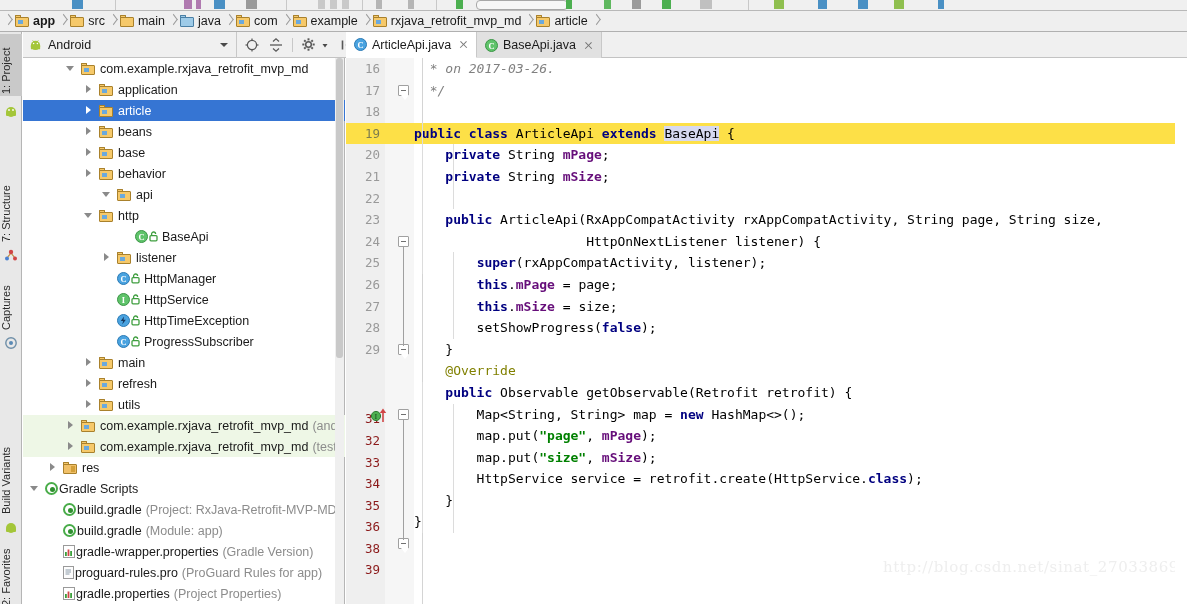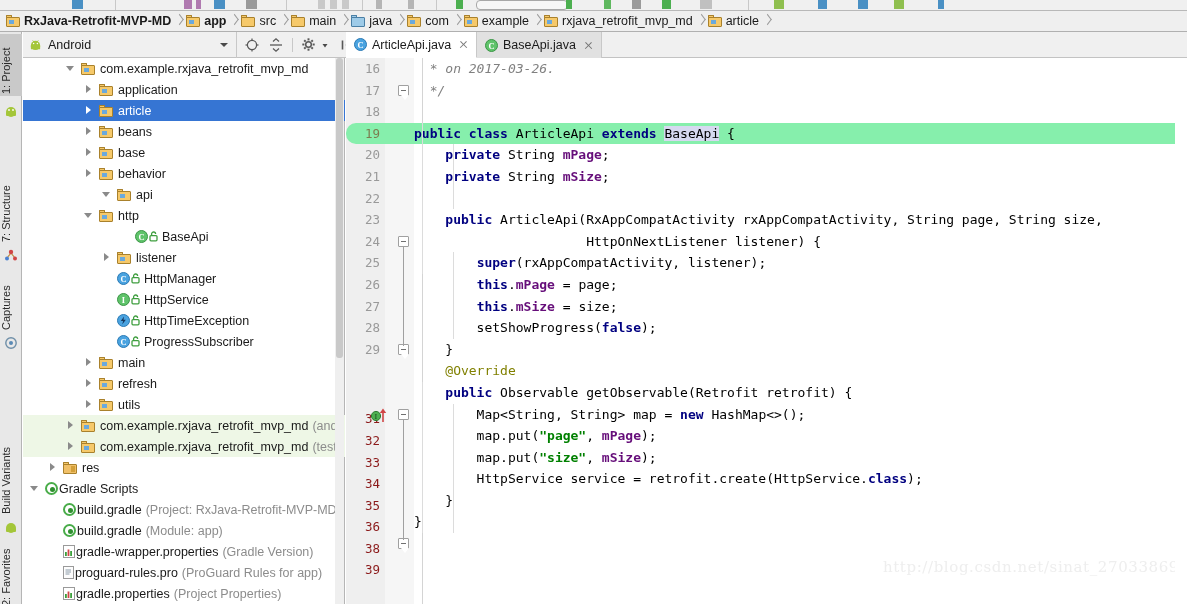--- a/index.html
+++ b/index.html
@@ -207,21 +207,21 @@
     font-family: "DejaVu Sans Mono", monospace; font-size: 13px;
     white-space: pre;
   }
   .cline .num {
     position: absolute; left: 0; top: 0; width: 34px; text-align: right;
     color: #999999; font-family: "DejaVu Sans Mono", monospace; font-size: 12.5px;
   }
   .cline .src {
     position: absolute; left: 68px; top: 0;
   }
-  .cline.hl { background: #86efac; border-radius: 10px; }
+  .cline.hl { background: #fde047; }
   .cline.hl .num { color: #7c7c4f; }
   .cline.hlnum .num { color: #8b1a1a; margin-top: 48px; }
   .guideline {
     position: absolute; left: 76px; width: 1px; background: #d4d4d4;
   }
   .indentline {
     position: absolute; width: 1px; background: #dcdcdc;
   }
 
   
@@ -292,28 +292,20 @@
     <div class="tt-ico" style="left:700px;background:#c0c0c0;width:12px;"></div>
     <div class="tt-sep" style="left:748px;"></div>
     <div class="tt-ico" style="left:774px;background:#8fbf4f;width:10px;"></div>
     <div class="tt-ico" style="left:818px;background:#4a90c4;width:9px;"></div>
     <div class="tt-ico" style="left:858px;background:#4a90c4;width:10px;"></div>
     <div class="tt-ico" style="left:894px;background:#8fbf4f;width:10px;"></div>
     <div class="tt-ico" style="left:938px;background:#4a90c4;width:6px;"></div>
   </div>
 
   <div class="breadcrumb" id="breadcrumb">
-      <div class="crumb bold">
-        <span class="fold">
-          <span class="tab"></span>
-          <span class="body"></span>
-          <span class="dot"></span>
-        </span>
-        <span class="clabel">RxJava-Retrofit-MVP-MD</span>
-      </div>
       <div class="crumb-arrow"></div>
       <div class="crumb bold">
         <span class="fold">
           <span class="tab"></span>
           <span class="body"></span>
           <span class="dot"></span>
         </span>
         <span class="clabel">app</span>
       </div>
       <div class="crumb-arrow"></div>

